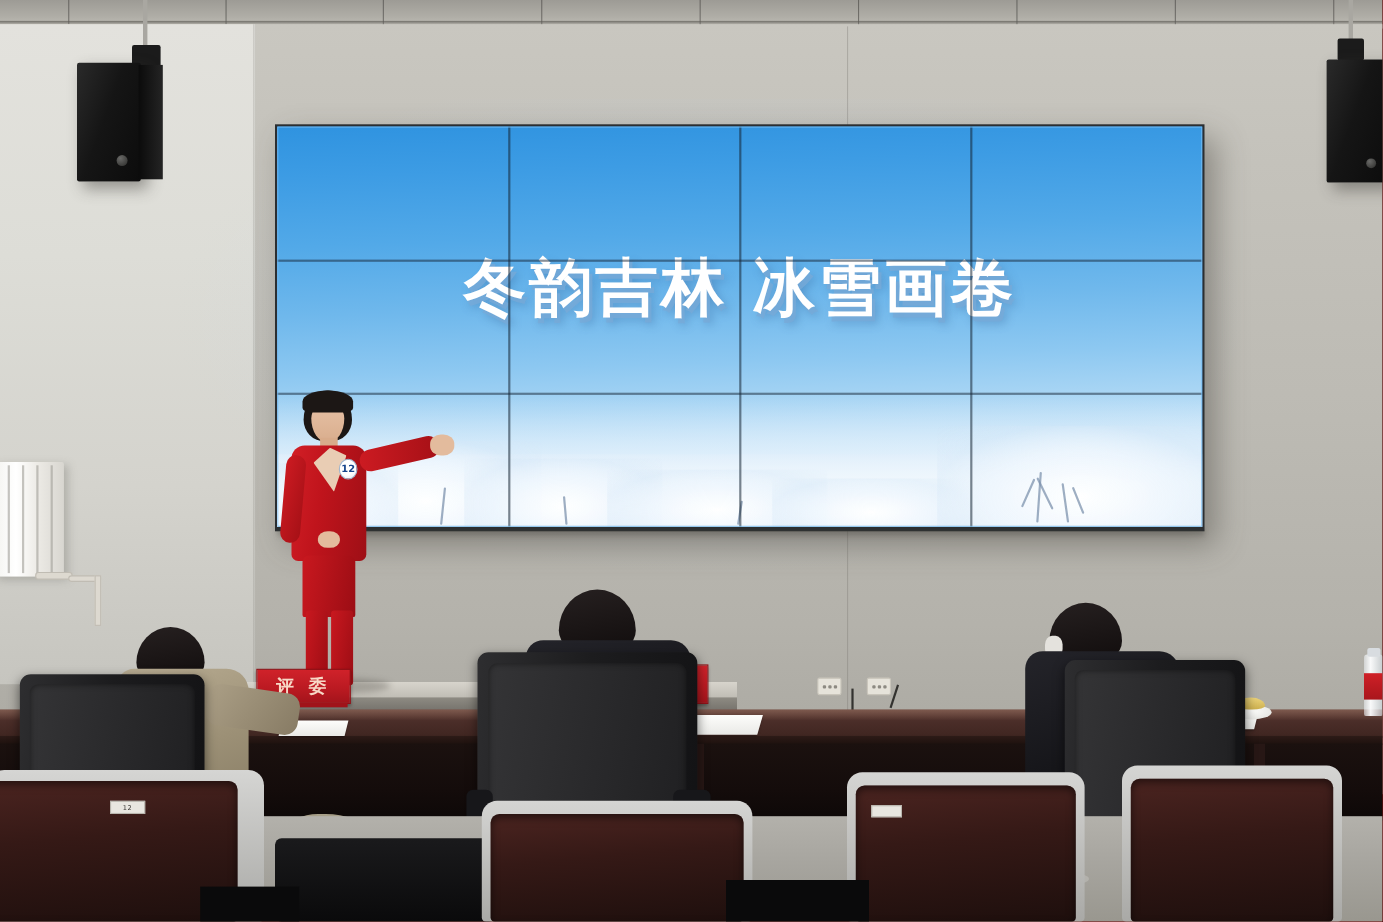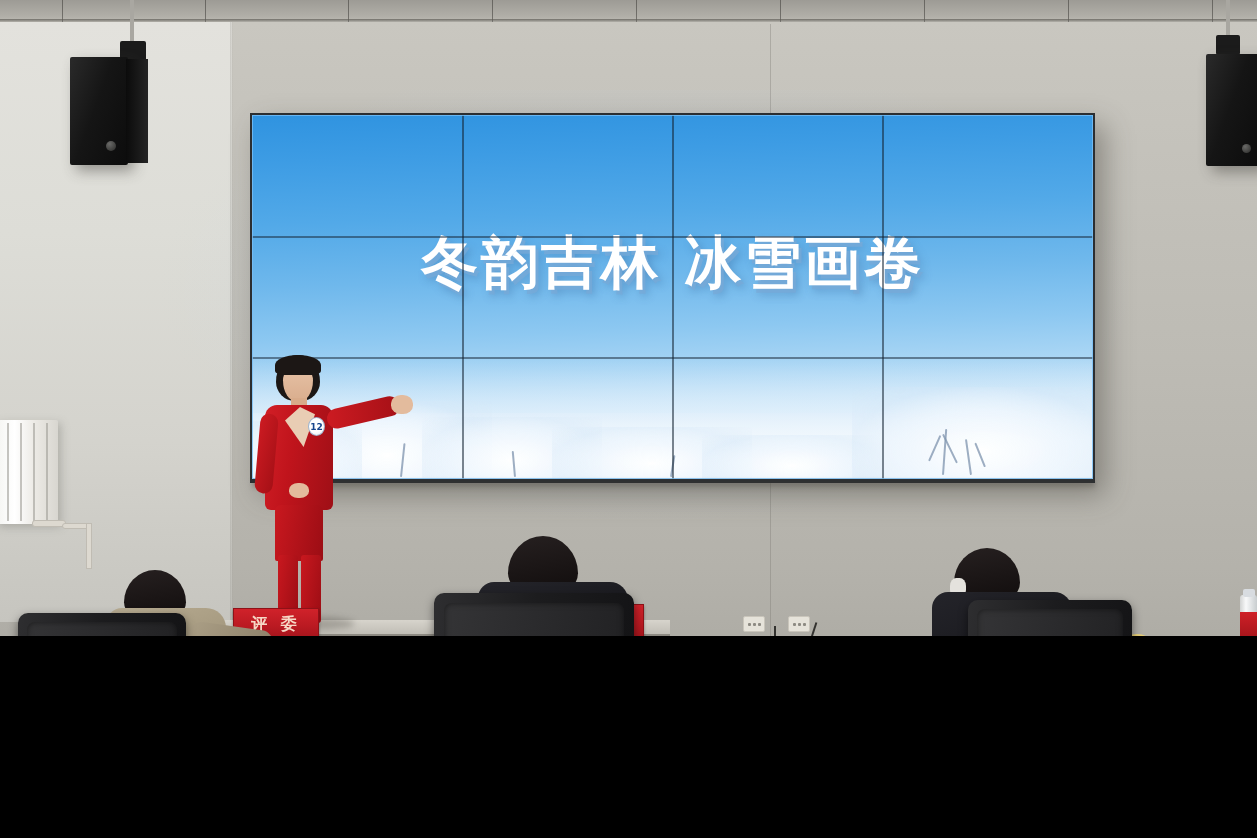--- a/index.html
+++ b/index.html
@@ -2,21 +2,21 @@
 <html><head>
 <meta charset="utf-8">
 <title>Conference Room Presentation</title>
 <style>
   * { margin:0; padding:0; box-sizing:border-box; }
   html,body { background:#000; }
   body { font-family:"Liberation Sans", sans-serif; }
 
   #scene {
     position:relative;
-    width:1257px; height:636px;
+    width:1257px; height:838px;
     overflow:hidden;
     background:#b91c1c;
   }
 
   
   .ceiling {
     position:absolute; left:0; top:0; width:1257px; height:26px;
     background:linear-gradient(180deg,#9d9b95 0%,#b0aea7 60%,#c3c1ba 100%);
   }
   .ceiling-tile {

